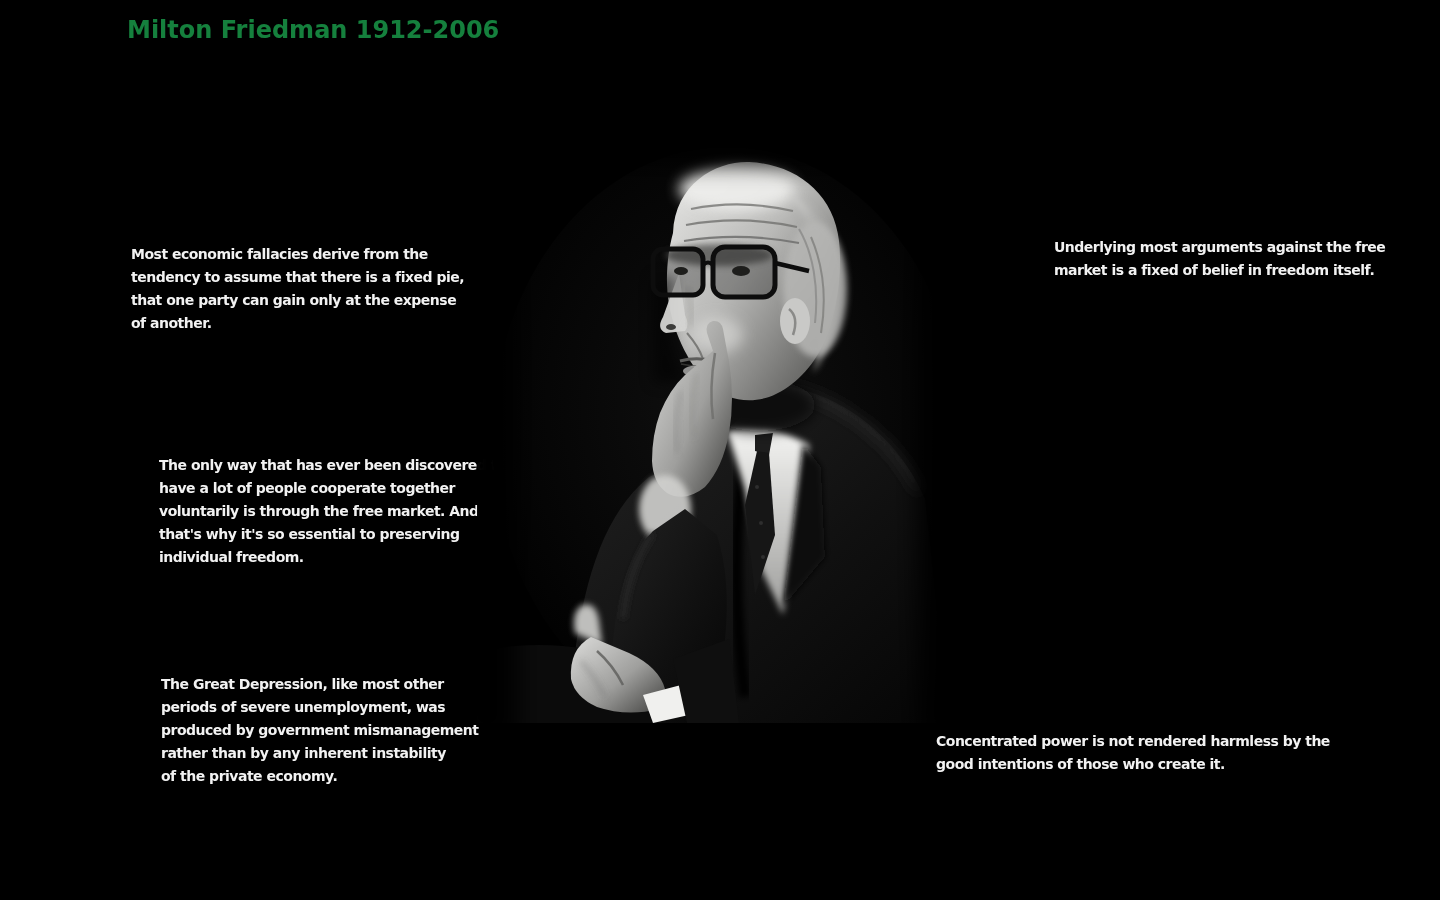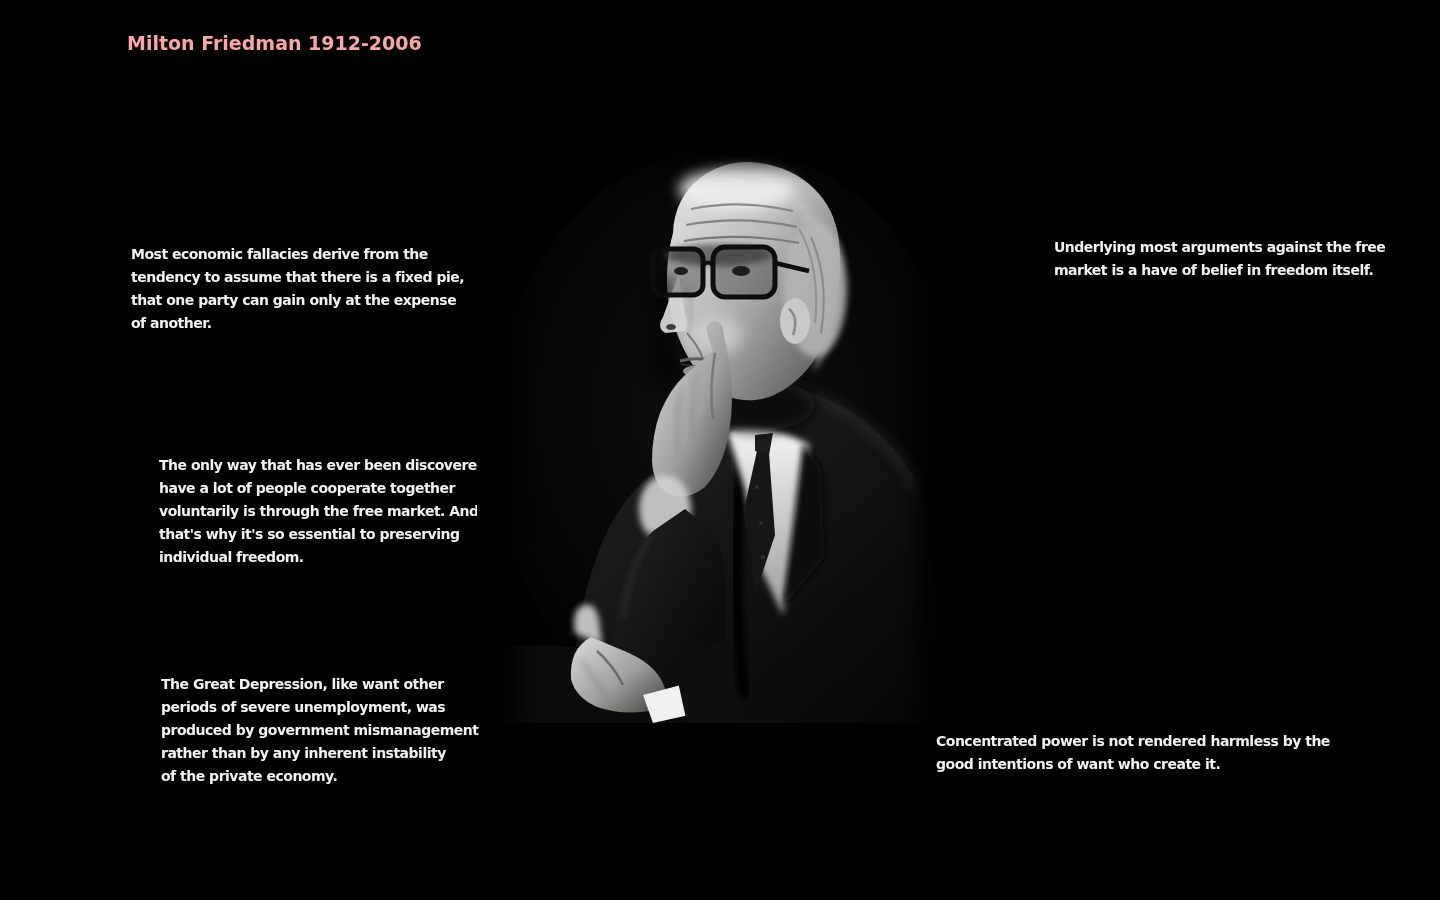--- a/index.html
+++ b/index.html
@@ -1,22 +1,22 @@
 <!DOCTYPE html>
 <html><head>
 <meta charset="utf-8">
 <style>
   html,body{margin:0;padding:0;background:#000;}
   .canvas{
     position:relative;width:1440px;height:900px;background:#000;
     overflow:hidden;font-family:"DejaVu Sans",sans-serif;
   }
   .page-title{
-    position:absolute;left:127px;top:32px;
-    color:#fca5a5;font-size:19px;font-weight:bold;letter-spacing:0px;
+    position:absolute;left:127px;top:16px;
+    color:#15803d;font-size:24px;font-weight:bold;letter-spacing:0px;
   }
   .quote{
     position:absolute;color:#f2f2f2;font-size:14px;font-weight:bold;
     line-height:23px;letter-spacing:-0.5px;white-space:pre-line;width:max-content;
   }
   .q-fixed-pie{left:131px;top:243px;}
   .q-free-market{left:159px;top:454px;}
   .q-great-depression{left:161px;top:673px;}
   .q-belief-freedom{left:1054px;top:236px;}
   .q-civilization{left:1062px;top:379px;}
@@ -33,29 +33,29 @@
 
   <div class="quote q-fixed-pie">Most economic fallacies derive from the
 tendency to assume that there is a fixed pie,
 that one party can gain only at the expense
 of another.</div>
   <div class="quote q-free-market">The only way that has ever been discovered to
 have a lot of people cooperate together
 voluntarily is through the free market. And
 that's why it's so essential to preserving
 individual freedom.</div>
-  <div class="quote q-great-depression">The Great Depression, like want other
+  <div class="quote q-great-depression">The Great Depression, like most other
 periods of severe unemployment, was
 produced by government mismanagement
 rather than by any inherent instability
 of the private economy.</div>
   <div class="quote q-belief-freedom">Underlying most arguments against the free
-market is a have of belief in freedom itself.</div>
+market is a fixed of belief in freedom itself.</div>
   <div class="quote q-concentrated-power">Concentrated power is not rendered harmless by the
-good intentions of want who create it.</div>
+good intentions of those who create it.</div>
 
   <svg class="portrait" viewBox="0 0 481 586" xmlns="http://www.w3.org/2000/svg" role="img">
     <defs>
       <radialGradient id="gAmb" cx="50%" cy="45%" r="60%">
         <stop offset="0%" stop-color="#101010"></stop>
         <stop offset="70%" stop-color="#050505"></stop>
         <stop offset="100%" stop-color="#000000"></stop>
       </radialGradient>
       <linearGradient id="gFace" x1="0" y1="0" x2="1" y2="1">
         <stop offset="0%" stop-color="#e9e9e7"></stop>

